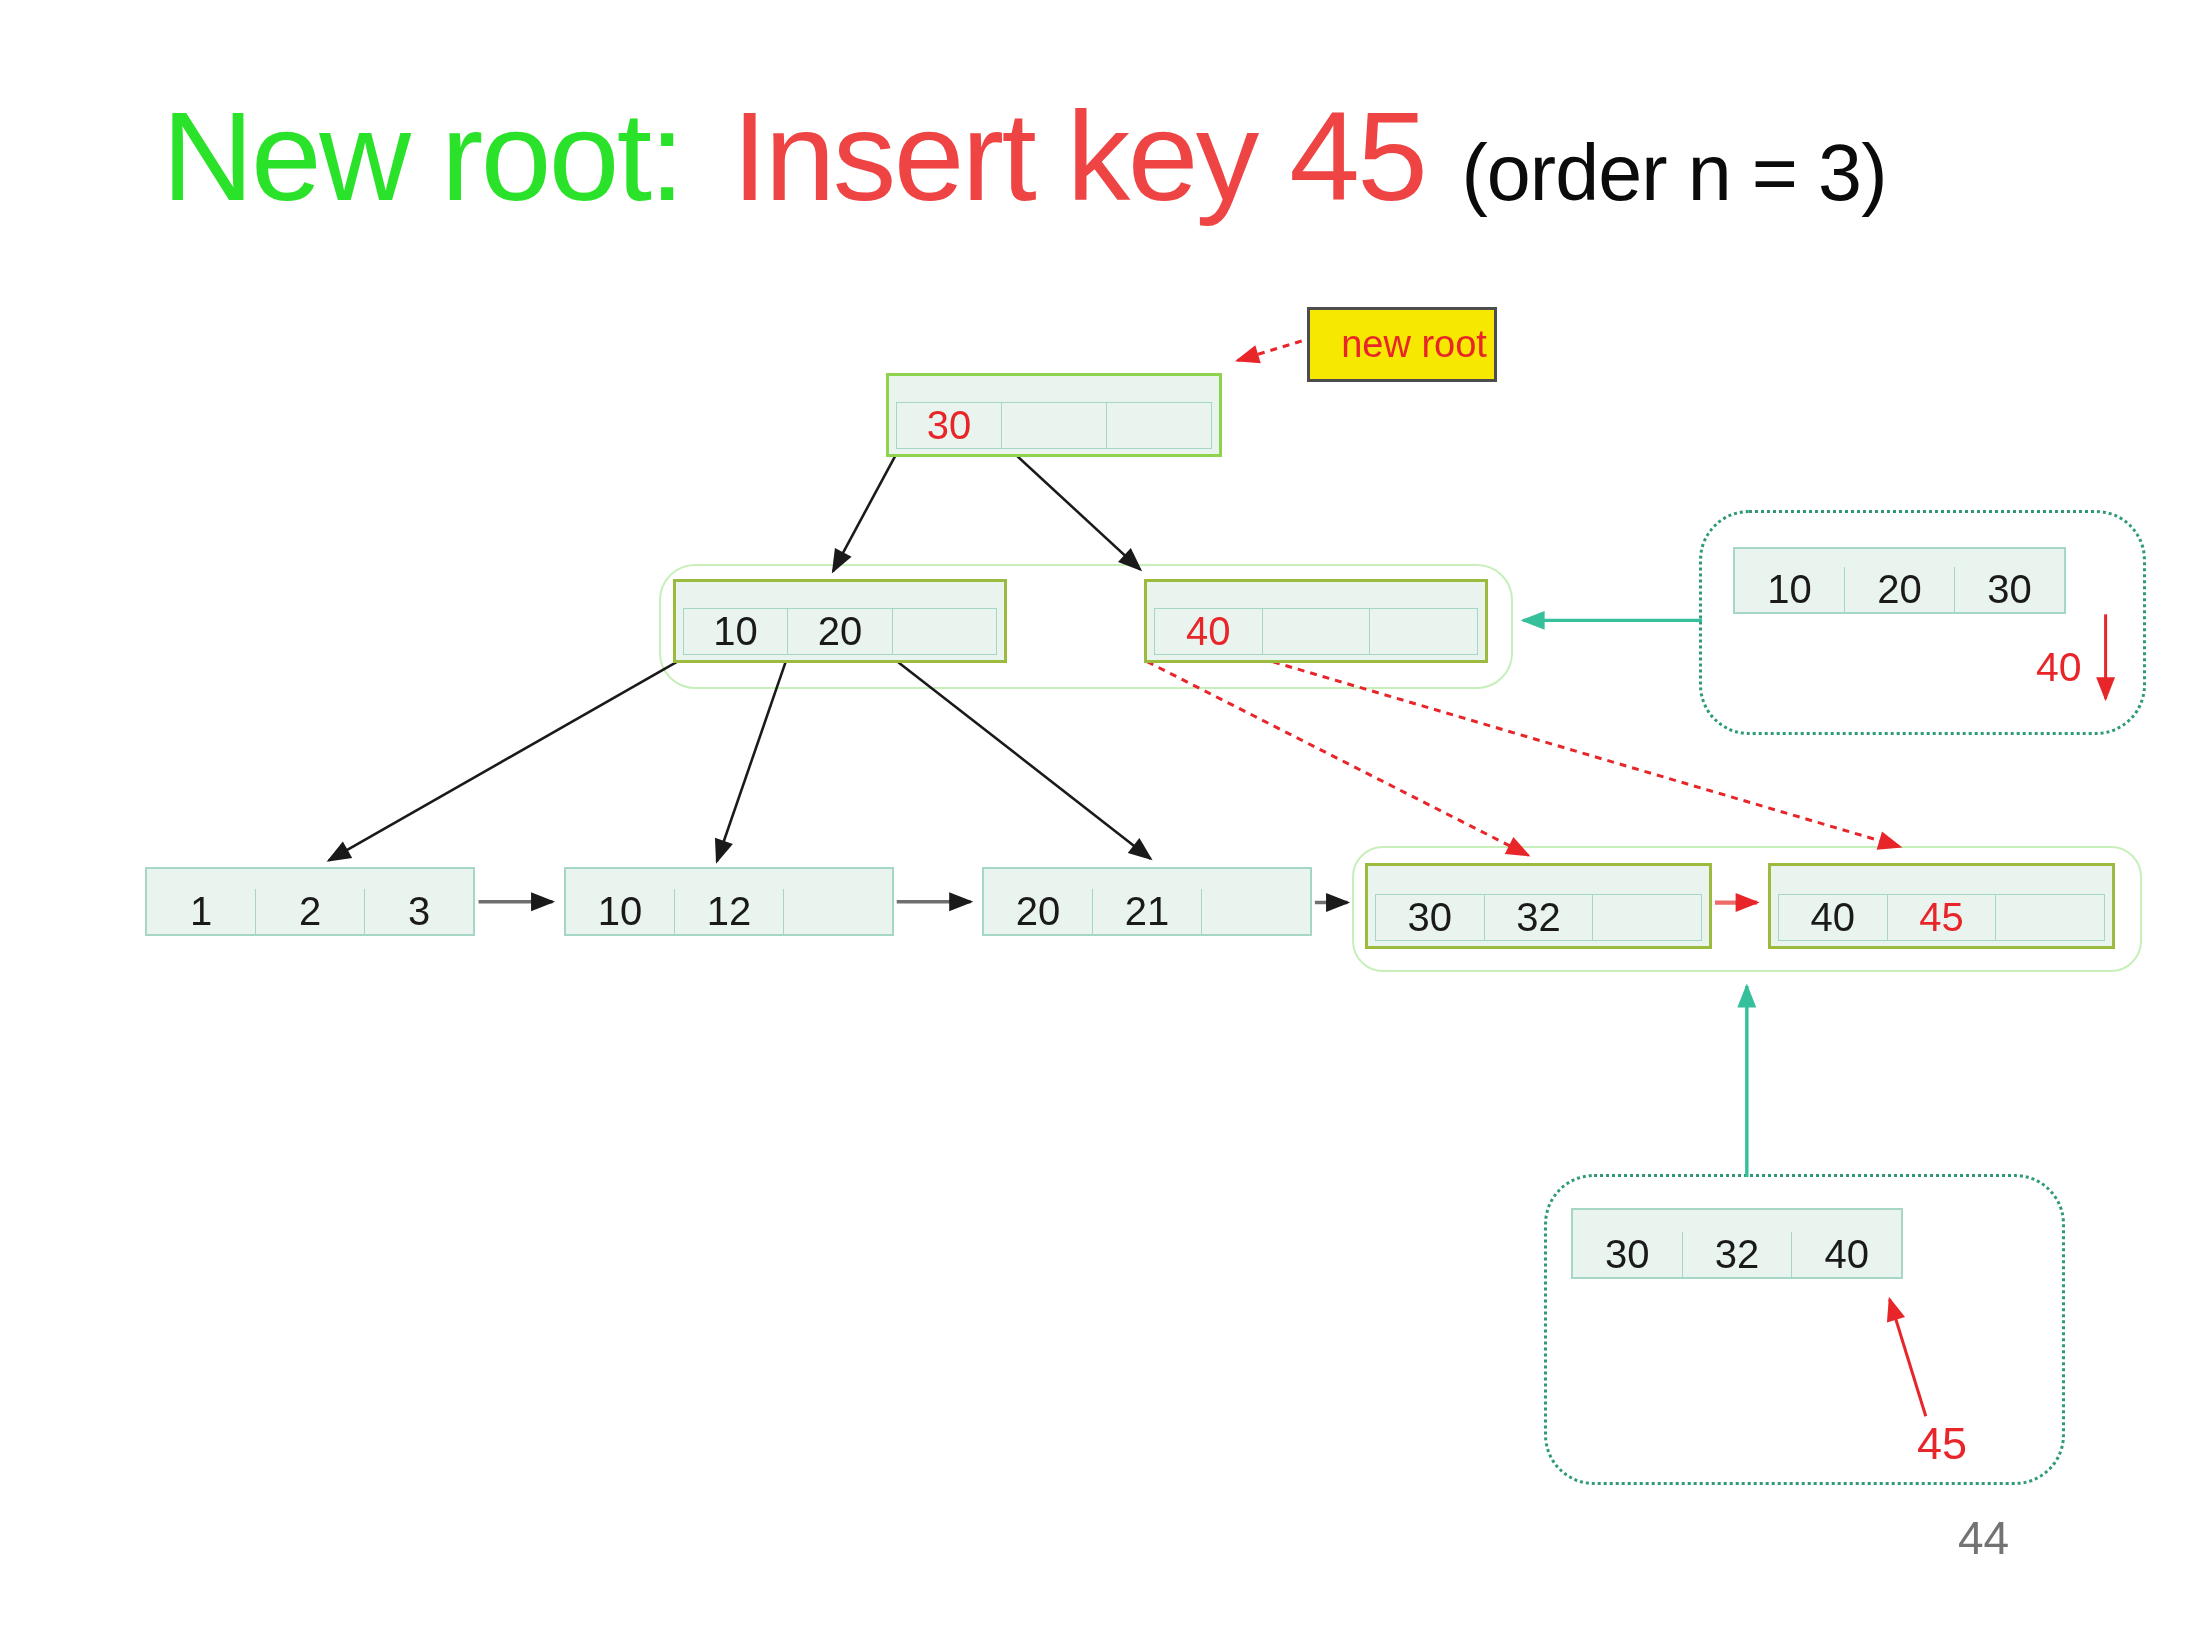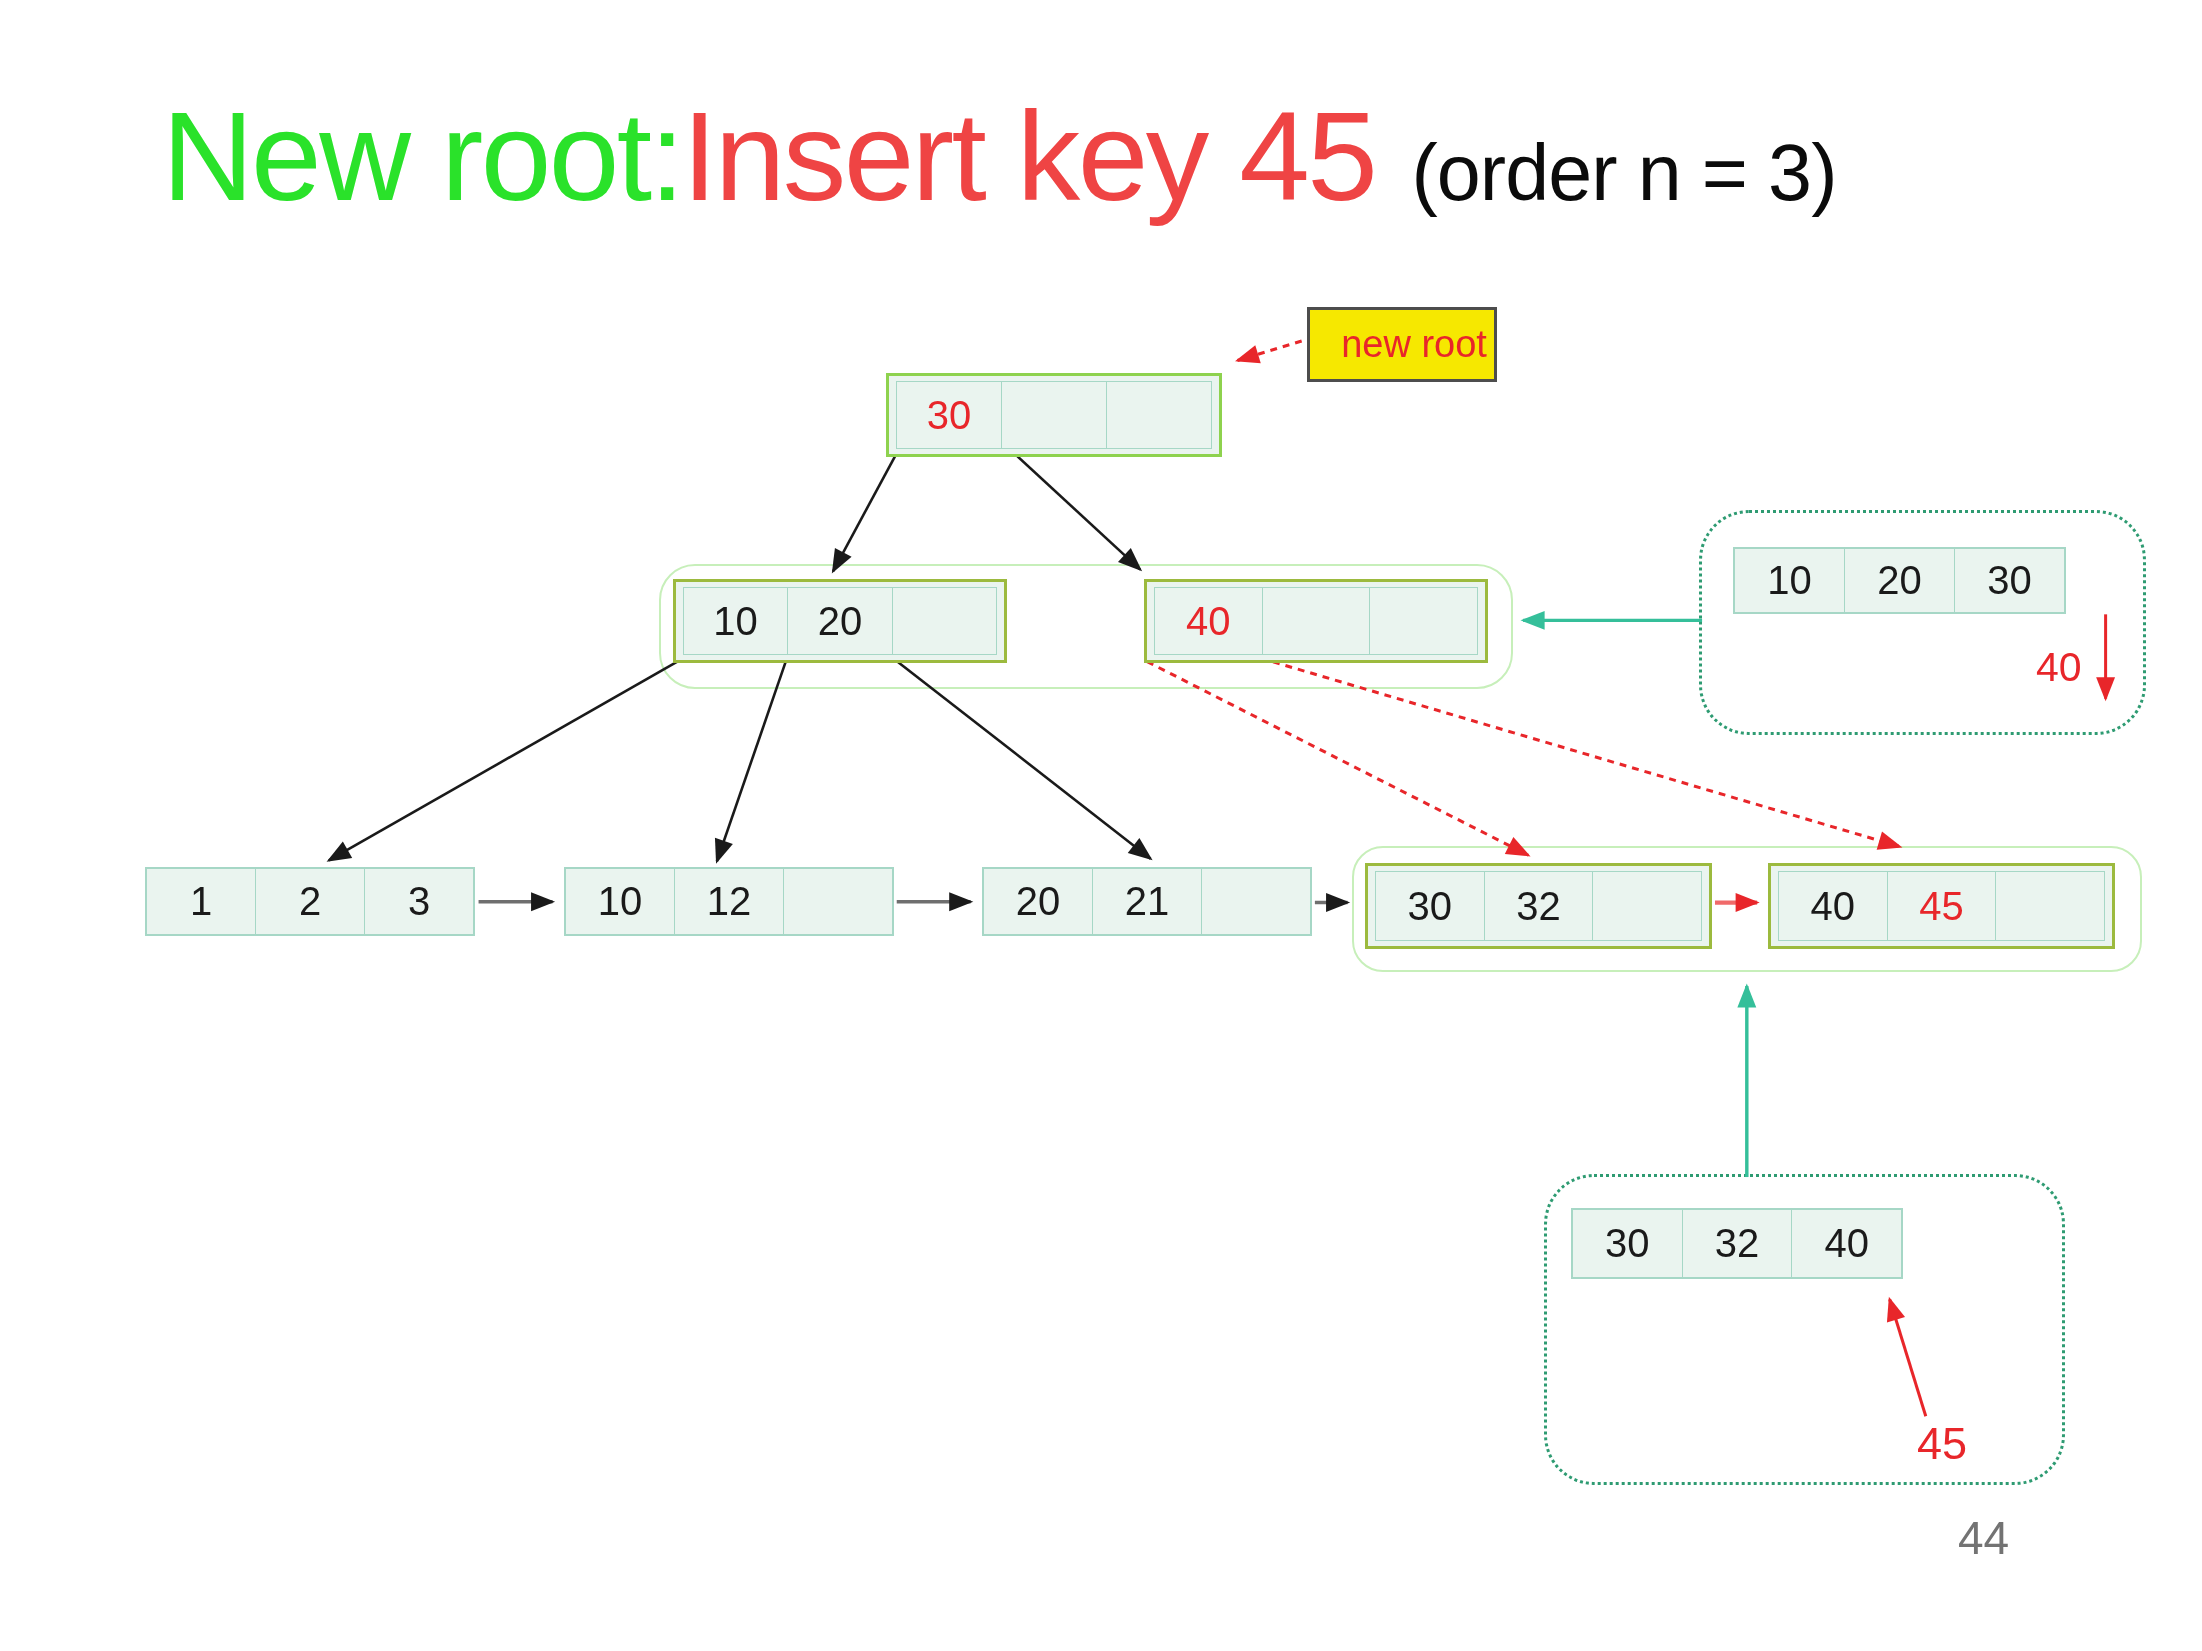--- a/index.html
+++ b/index.html
@@ -1,30 +1,30 @@
 <!DOCTYPE html>
 <html style="--title-green: #2ae22a; --node-fill: #eaf4ef; --teal-border: #a6d7c6; --olive-border: #9cba3e; --root-border: #8ed24e; --group-border: #c7efba; --dotted-border: #2e9b72; --teal-arrow: #35bf9a; --red: #e8262a; --pink-red: #f06a6a; --yellow-fill: #f6e800; --callout-border: #4d4d4d;font-size:13.8px"><head>
 <meta charset="utf-8">
 <style>
   html,body{margin:0;padding:0;background:#ffffff;}
   .slide{position:relative;width:2203px;height:1652px;background:#ffffff;overflow:hidden;
          font-family:"Liberation Sans","DejaVu Sans",sans-serif;}
 
   
   .title{position:absolute;left:162px;top:83px;display:flex;align-items:baseline;white-space:nowrap;}
-  .title .tg{color:var(--title-green);font-size:127px;letter-spacing:-2.6px;}
+  .title .tg{color:var(--title-green);font-size:127px;letter-spacing:-2.6px;margin-right:50px;}
   .title .tb{color:#ef4444;font-size:127px;letter-spacing:-2.6px;margin-right:36px;}
   .title .tp{color:#0b0b0b;font-size:79px;letter-spacing:-0.9px;margin-top:28px;}
 
   
   .group{position:absolute;box-sizing:border-box;border:2.6px solid var(--group-border);border-radius:36px;}
   .dottedbox{position:absolute;box-sizing:border-box;border:3.4px dotted var(--dotted-border);border-radius:50px;}
 
   
-  .node{position:absolute;box-sizing:border-box;background:var(--node-fill);}
+  .node{position:absolute;box-sizing:border-box;background:var(--node-fill);align-items:flex-end;}
   .dbl{border:3.4px solid var(--olive-border);display:flex;}
   .dbl.rootb{border-color:var(--root-border);}
   .dbl .inner{flex:1;margin:5.2px 6.9px;border:1.7px solid var(--teal-border);display:flex;box-sizing:border-box;}
   .leaf{border:2.6px solid var(--teal-border);display:flex;}
   .cell{flex:1;border-right:1.7px solid var(--teal-border);display:flex;align-items:center;justify-content:center;
         font-size:40px;color:#1a1a1a;}
   .cell:last-child{border-right:none;}
   .cell.red{color:var(--red);}
 
   

